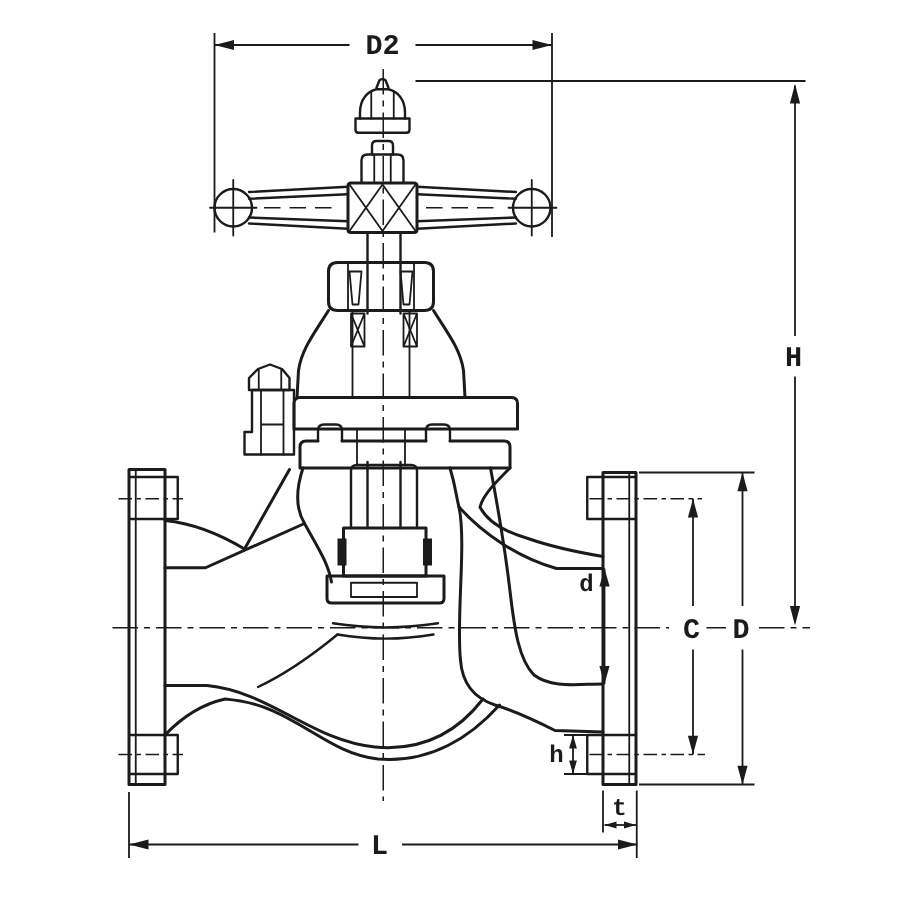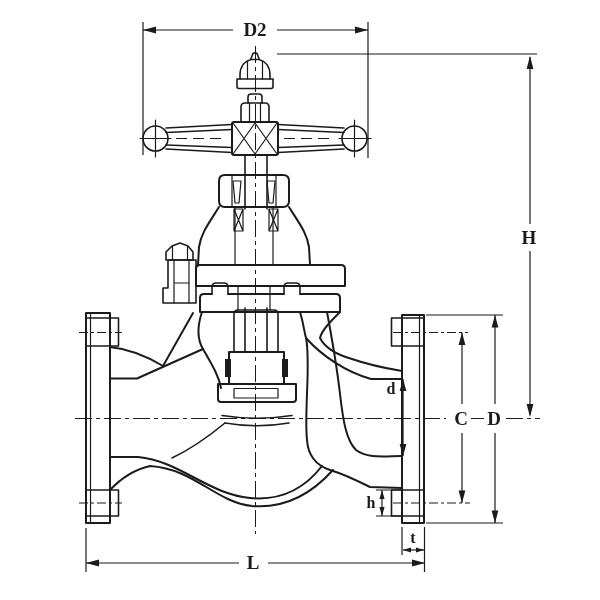--- a/index.html
+++ b/index.html
@@ -1,17 +1,17 @@
 <!DOCTYPE html>
 <html><head>
 <meta charset="utf-8">
 <style>
   html,body{margin:0;padding:0;background:#ffffff;}
   .stage{position:relative;width:600px;height:600px;background:#ffffff;overflow:hidden;
-         font-family:Liberation Serif, serif;}
+         font-family:Liberation Mono, monospace;}
   svg{display:block;}
   .ln  {fill:none;stroke:#1b1b1b;stroke-width:2;stroke-linecap:round;stroke-linejoin:round;}
   .ln15{fill:none;stroke:#1b1b1b;stroke-width:1.6;stroke-linecap:round;stroke-linejoin:round;}
   .fine{fill:none;stroke:#1b1b1b;stroke-width:1.2;stroke-linecap:round;stroke-linejoin:round;}
   .dim {fill:none;stroke:#1b1b1b;stroke-width:1.2;stroke-linecap:butt;}
   .cl  {fill:none;stroke:#1b1b1b;stroke-width:1;stroke-dasharray:17 4 4 4;}
   .clb {fill:none;stroke:#1b1b1b;stroke-width:1;stroke-dasharray:9 3 3 3;}
   .bardash{fill:none;stroke:#1b1b1b;stroke-width:1.1;stroke-dasharray:11 6;}
   .arr {fill:#1b1b1b;stroke:none;}
   .solid{fill:#1b1b1b;stroke:none;}

